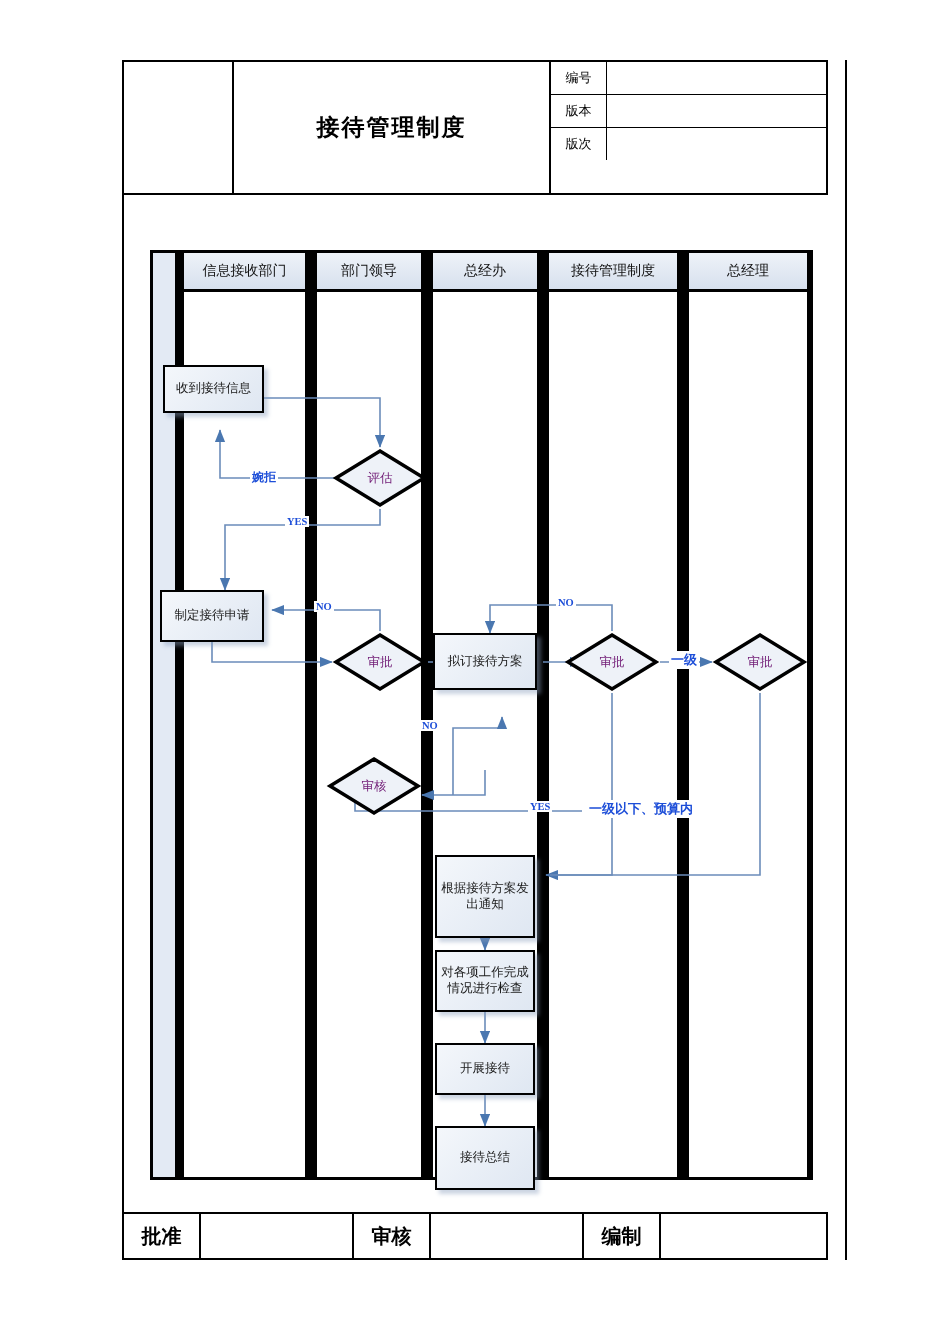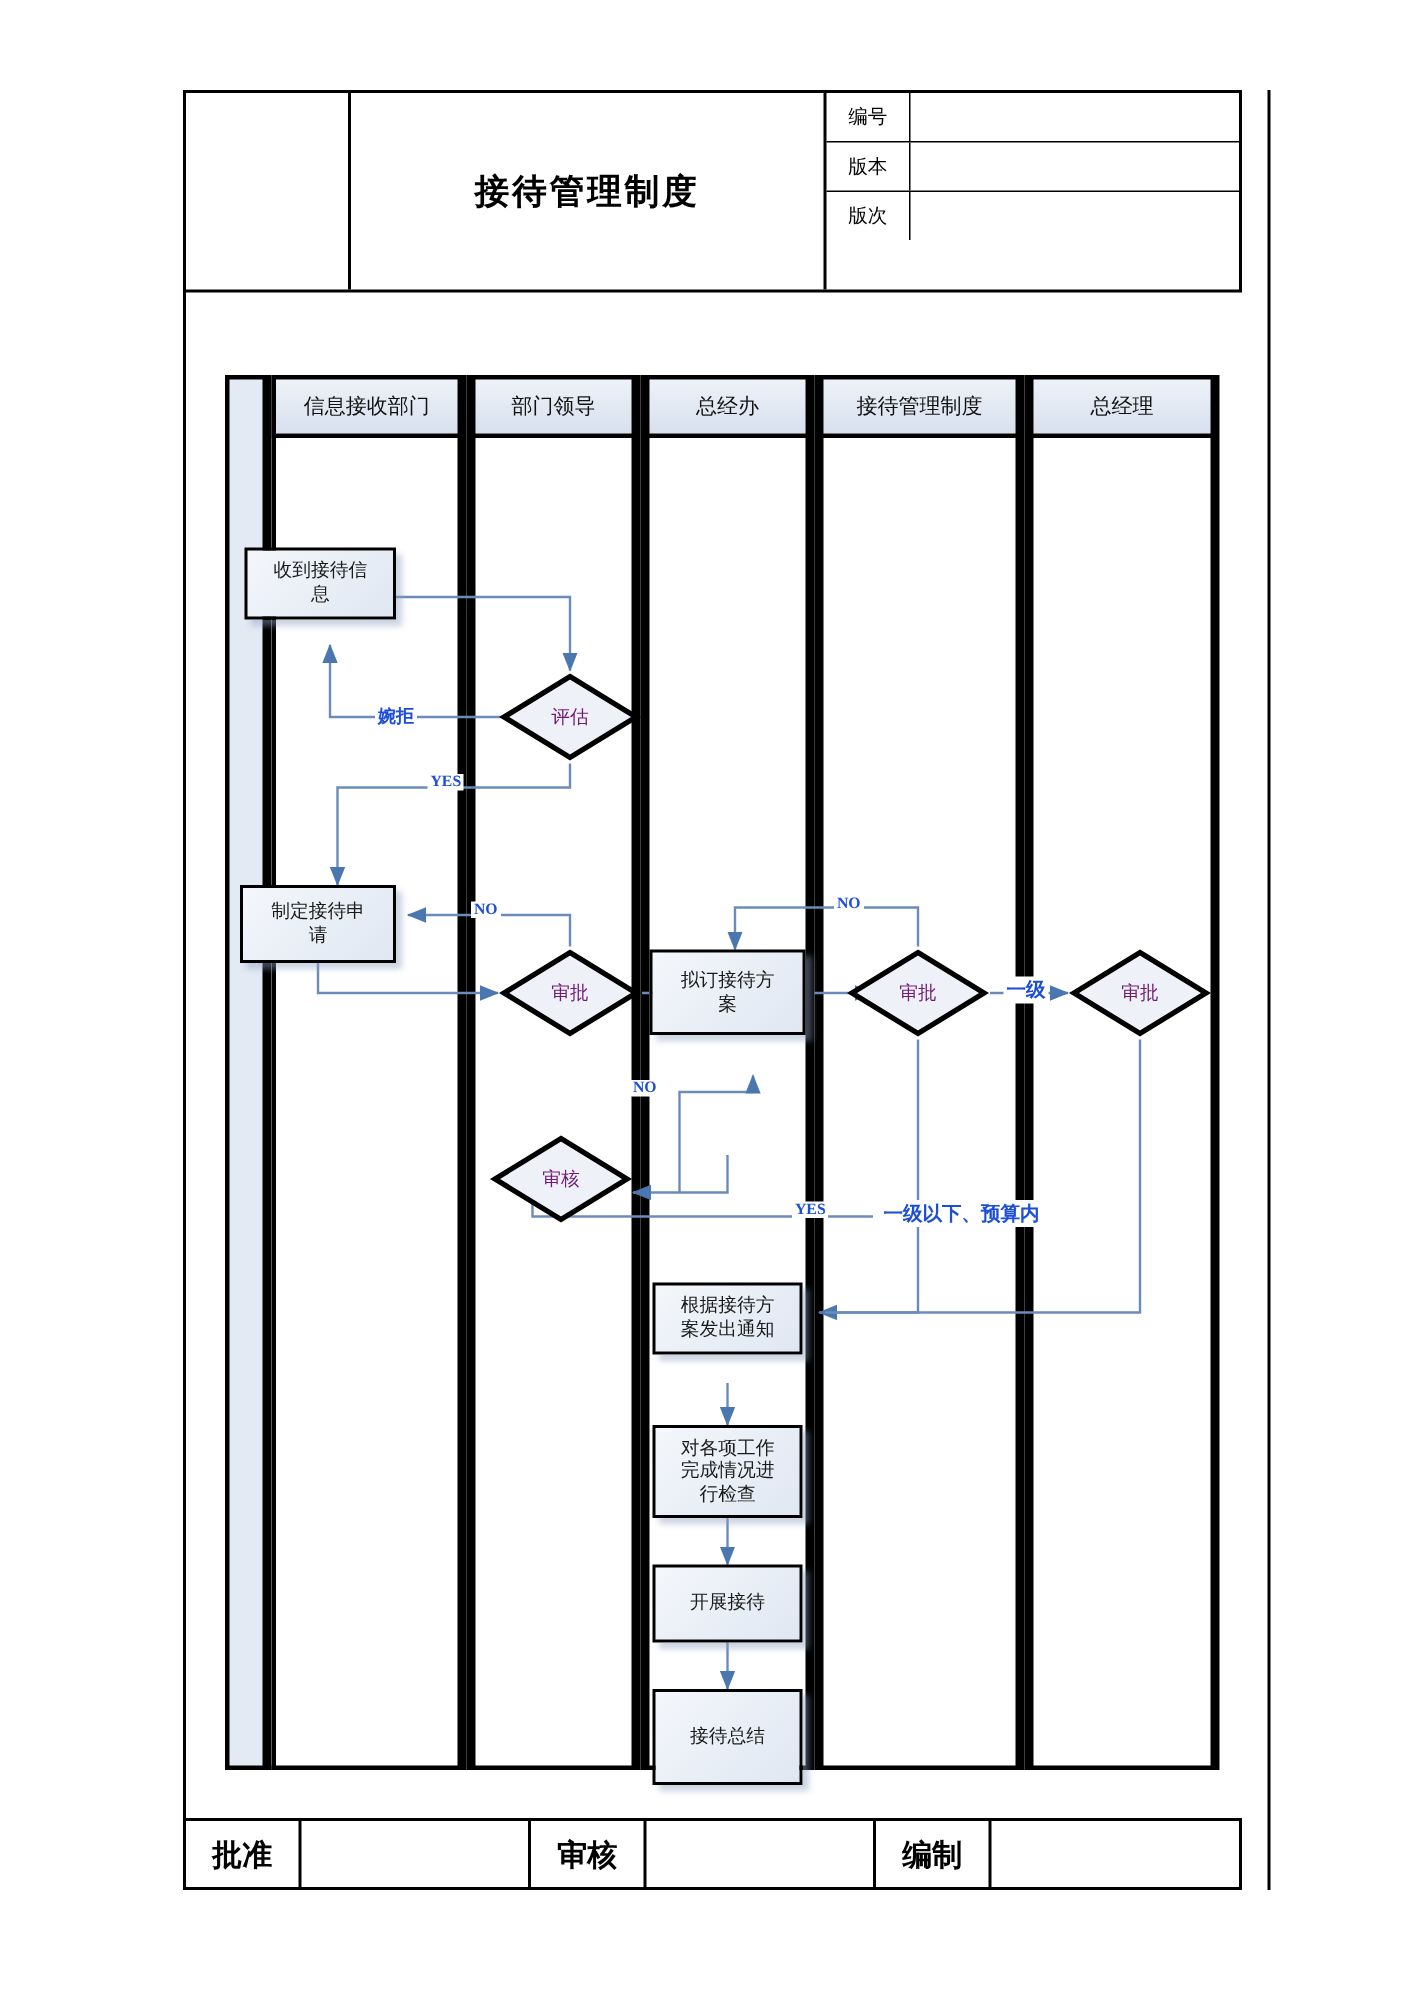--- a/index.html
+++ b/index.html
@@ -79,21 +79,21 @@
     position:absolute;box-sizing:border-box;
     display:flex;align-items:center;justify-content:center;text-align:center;
     font-size:12.5px;color:#1a1a1a;line-height:1.25;
     font-family:"Liberation Serif","DejaVu Serif",serif;
     z-index:6;
   }
   .box{
     background:linear-gradient(135deg,#f4f7fb 0%,#dfe7f2 100%);
     border:2.5px solid #000;
     box-shadow:4px 4px 4px rgba(140,160,190,0.45);
-    padding:2px 16px;
+    padding:2px 4px;
   }
   .dia-wrap{position:absolute;z-index:6;}
   .dia-shape{position:absolute;left:0;top:0;width:100%;height:100%;}
   .dia-label{
     position:absolute;left:0;top:0;width:100%;height:100%;
     display:flex;align-items:center;justify-content:center;
     font-size:12.5px;color:#701a75;
     font-family:"Liberation Serif","DejaVu Serif",serif;
   }
 
@@ -261,21 +261,21 @@
       <div class="dia-label">审批</div>
     </div>
 
     <div class="dia-wrap" style="left:562px;top:381px;width:96px;height:62px;">
       <svg class="dia-shape" viewBox="0 0 96 62">
         <polygon points="48,4 92,31 48,58 4,31" fill="#eef2f8" stroke="#000" stroke-width="3.5"></polygon>
       </svg>
       <div class="dia-label">审批</div>
     </div>
 
-    <div class="node box" style="left:285px;top:605px;width:100px;height:48px;">
+    <div class="node box" style="left:285px;top:605px;width:100px;height:83px;">
       <span>根据接待方案发出通知</span>
     </div>
 
     <div class="node box" style="left:285px;top:700px;width:100px;height:62px;">
       <span>对各项工作完成情况进行检查</span>
     </div>
 
     <div class="node box" style="left:285px;top:793px;width:100px;height:52px;">
       <span>开展接待</span>
     </div>

